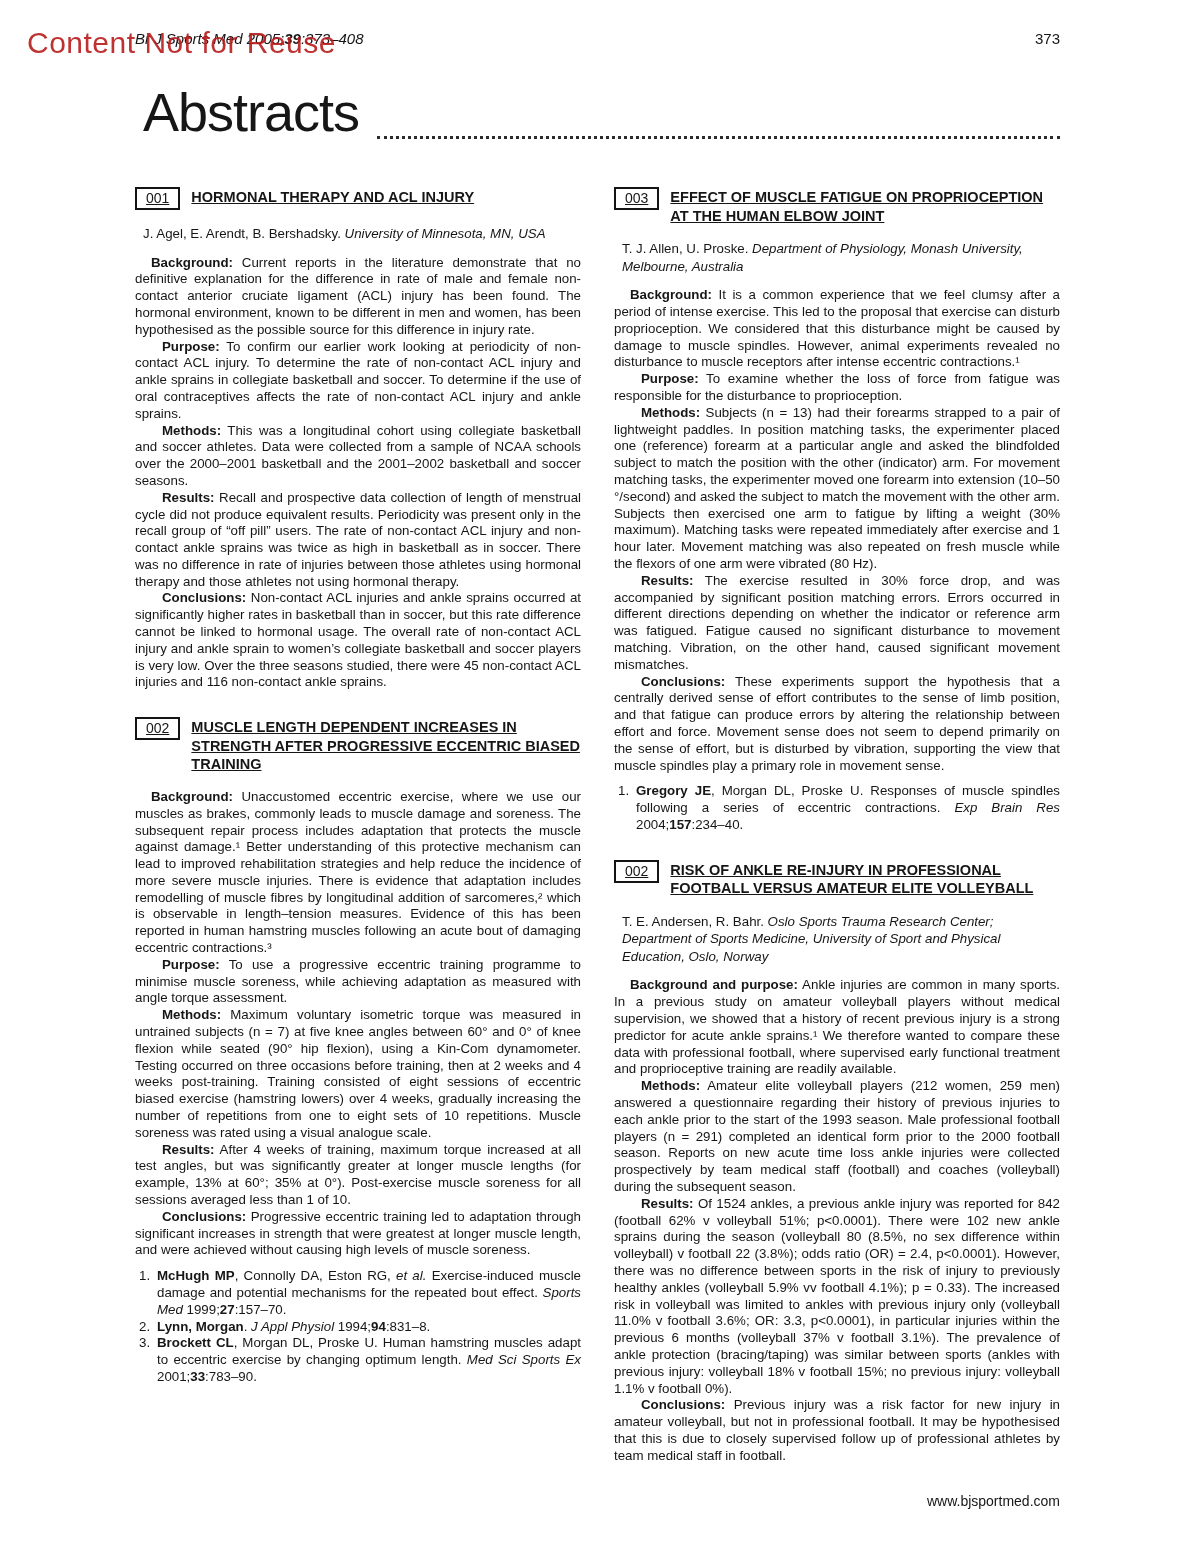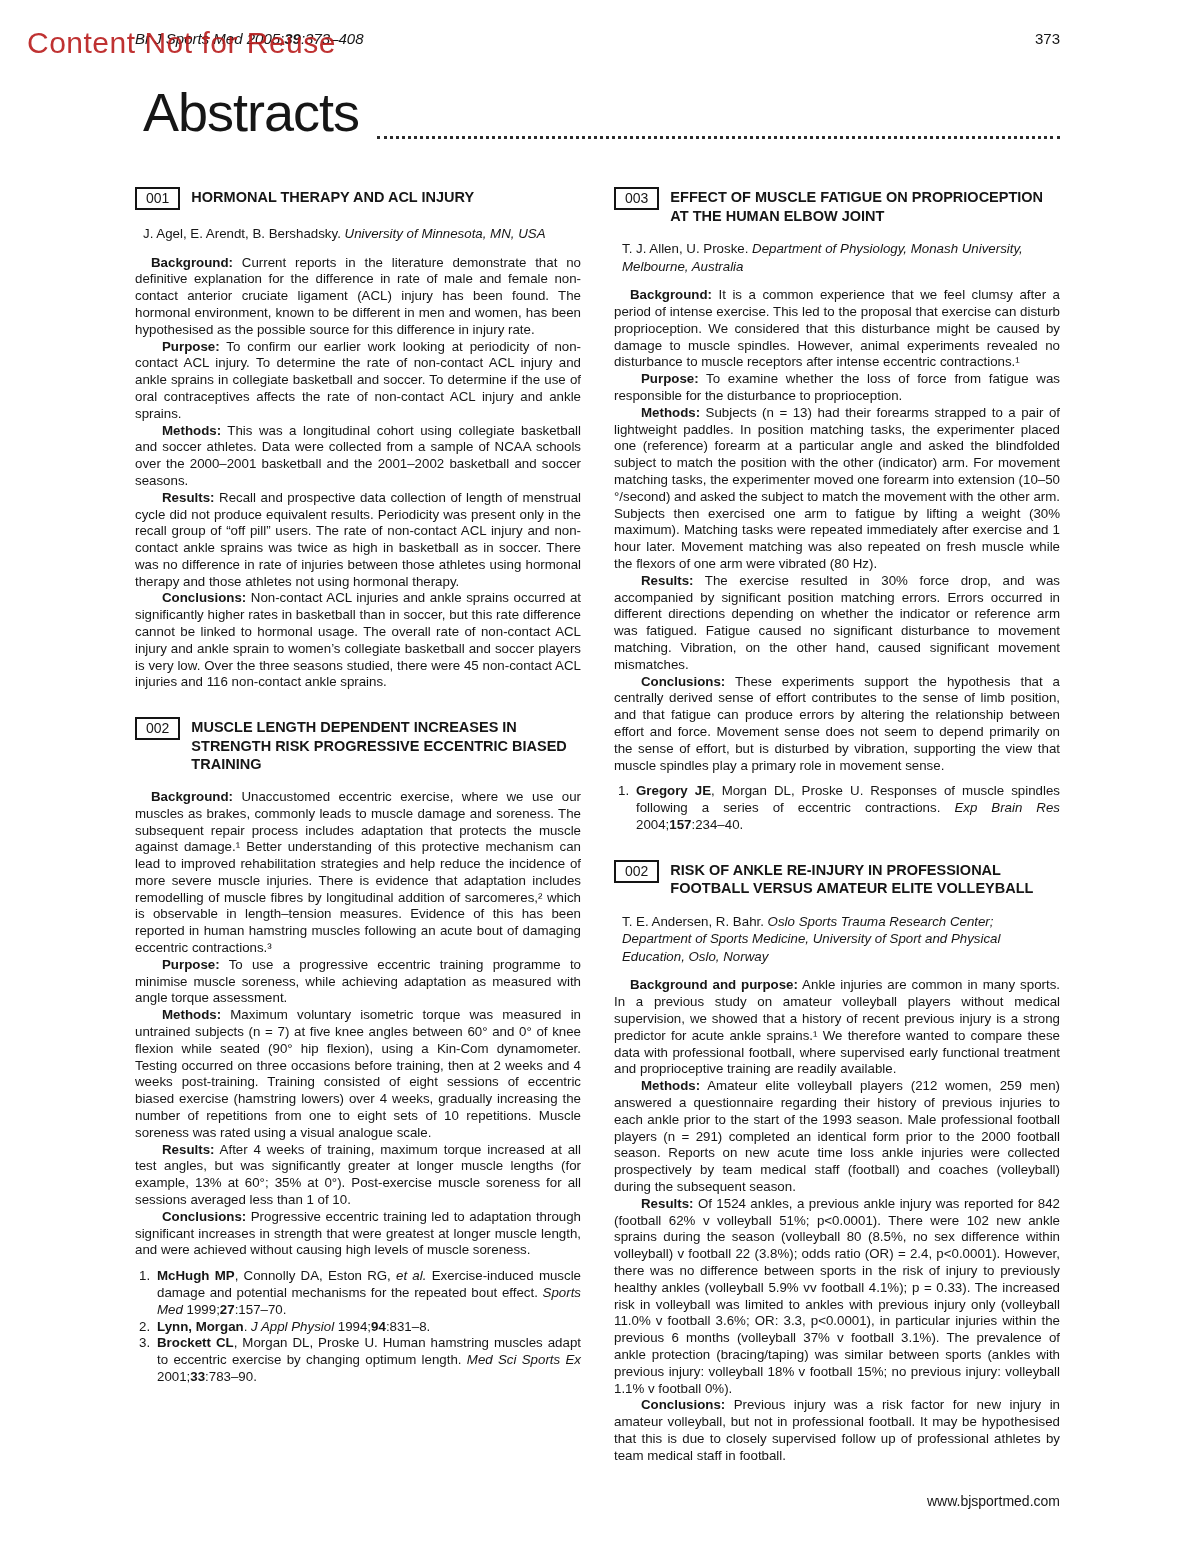--- a/index.html
+++ b/index.html
@@ -35,21 +35,21 @@
   .dotted-line {
     flex: 1; border-bottom: 3px dotted #2c2c2c;
     margin: 0 0 10px 10px; height: 0;
   }
   .columns {
     position: absolute; left: 135px; top: 186px; width: 925px;
     display: flex; gap: 33px;
   }
   .col { width: 446px; }
   .abstract { margin-bottom: 25px; }
-  .abs-head { display: flex; align-items: flex-start; margin-bottom: 15px; }
+  .abs-head { display: flex; align-items: flex-start; margin-bottom: 15px; text-decoration: underline; }
   .num-box {
     border: 2px solid #141414; padding: 1px 9px;
     font-size: 14px; line-height: 17px;
     margin-right: 11px; margin-top: 1px; flex: 0 0 auto;
   }
   .abs-title {
     font-size: 14.5px; font-weight: 700; margin: 2px 0 0;
     line-height: 1.28;
   }
   .authors { font-size: 13.3px; margin: 0 8px 12px; line-height: 1.32; }
@@ -95,21 +95,21 @@
           <p class="para"><b class="plabel">Background:</b> Current reports in the literature demonstrate that no definitive explanation for the difference in rate of male and female non-contact anterior cruciate ligament (ACL) injury has been found. The hormonal environment, known to be different in men and women, has been hypothesised as the possible source for this difference in injury rate.</p>
           <p class="para ind"><b class="plabel">Purpose:</b> To confirm our earlier work looking at periodicity of non-contact ACL injury. To determine the rate of non-contact ACL injury and ankle sprains in collegiate basketball and soccer. To determine if the use of oral contraceptives affects the rate of non-contact ACL injury and ankle sprains.</p>
           <p class="para ind"><b class="plabel">Methods:</b> This was a longitudinal cohort using collegiate basketball and soccer athletes. Data were collected from a sample of NCAA schools over the 2000–2001 basketball and the 2001–2002 basketball and soccer seasons.</p>
           <p class="para ind"><b class="plabel">Results:</b> Recall and prospective data collection of length of menstrual cycle did not produce equivalent results. Periodicity was present only in the recall group of “off pill” users. The rate of non-contact ACL injury and non-contact ankle sprains was twice as high in basketball as in soccer. There was no difference in rate of injuries between those athletes using hormonal therapy and those athletes not using hormonal therapy.</p>
           <p class="para ind"><b class="plabel">Conclusions:</b> Non-contact ACL injuries and ankle sprains occurred at significantly higher rates in basketball than in soccer, but this rate difference cannot be linked to hormonal usage. The overall rate of non-contact ACL injury and ankle sprain to women’s collegiate basketball and soccer players is very low. Over the three seasons studied, there were 45 non-contact ACL injuries and 116 non-contact ankle sprains.</p>
         </div>
       </section>
       <section class="abstract">
         <div class="abs-head">
           <span class="num-box">002</span>
-          <h2 class="abs-title">MUSCLE LENGTH DEPENDENT INCREASES IN STRENGTH RISK PROGRESSIVE ECCENTRIC BIASED TRAINING</h2>
+          <h2 class="abs-title">MUSCLE LENGTH DEPENDENT INCREASES IN STRENGTH AFTER PROGRESSIVE ECCENTRIC BIASED TRAINING</h2>
         </div>
         <div>
           <p class="para"><b class="plabel">Background:</b> Unaccustomed eccentric exercise, where we use our muscles as brakes, commonly leads to muscle damage and soreness. The subsequent repair process includes adaptation that protects the muscle against damage.¹ Better understanding of this protective mechanism can lead to improved rehabilitation strategies and help reduce the incidence of more severe muscle injuries. There is evidence that adaptation includes remodelling of muscle fibres by longitudinal addition of sarcomeres,² which is observable in length–tension measures. Evidence of this has been reported in human hamstring muscles following an acute bout of damaging eccentric contractions.³</p>
           <p class="para ind"><b class="plabel">Purpose:</b> To use a progressive eccentric training programme to minimise muscle soreness, while achieving adaptation as measured with angle torque assessment.</p>
           <p class="para ind"><b class="plabel">Methods:</b> Maximum voluntary isometric torque was measured in untrained subjects (n = 7) at five knee angles between 60° and 0° of knee flexion while seated (90° hip flexion), using a Kin-Com dynamometer. Testing occurred on three occasions before training, then at 2 weeks and 4 weeks post-training. Training consisted of eight sessions of eccentric biased exercise (hamstring lowers) over 4 weeks, gradually increasing the number of repetitions from one to eight sets of 10 repetitions. Muscle soreness was rated using a visual analogue scale.</p>
           <p class="para ind"><b class="plabel">Results:</b> After 4 weeks of training, maximum torque increased at all test angles, but was significantly greater at longer muscle lengths (for example, 13% at 60°; 35% at 0°). Post-exercise muscle soreness for all sessions averaged less than 1 of 10.</p>
           <p class="para ind"><b class="plabel">Conclusions:</b> Progressive eccentric training led to adaptation through significant increases in strength that were greatest at longer muscle length, and were achieved without causing high levels of muscle soreness.</p>
         </div>
         <div class="refs">
           <div class="ref"><span class="ref-num">1.</span><b>McHugh MP</b><span>, Connolly DA, Eston RG, </span><i>et al.</i><span> Exercise-induced muscle damage and potential mechanisms for the repeated bout effect. </span><i>Sports Med</i><span> 1999;</span><b>27</b><span>:157–70.</span></div>

